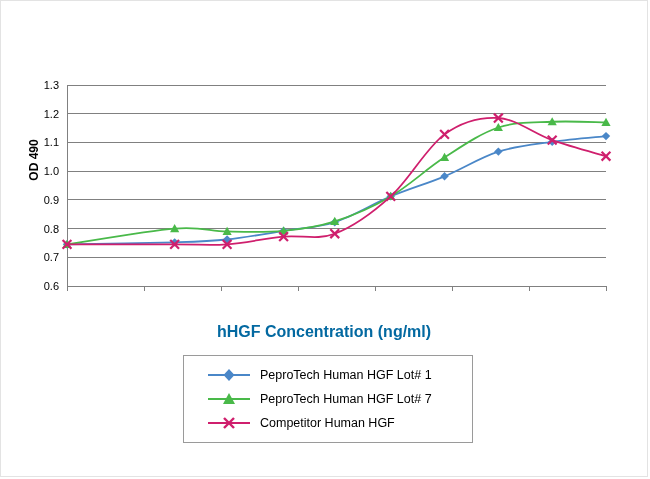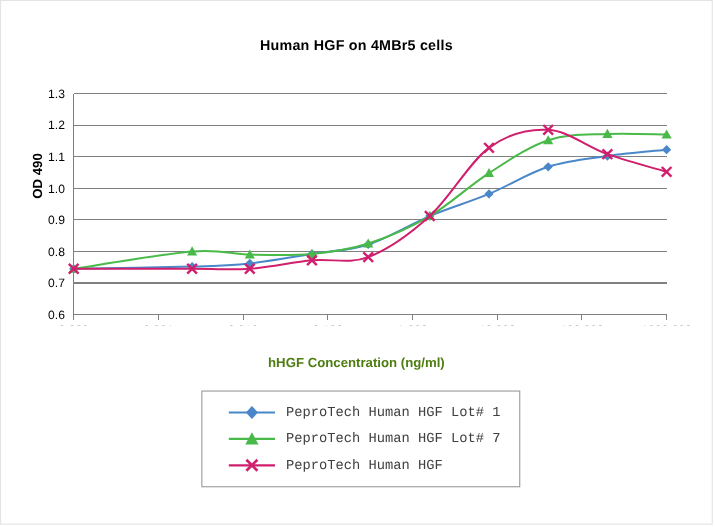--- a/index.html
+++ b/index.html
@@ -40,23 +40,23 @@
     transform:rotate(-90deg);
     transform-origin:center center;
     font-size:12px;
     font-weight:bold;
     color:#000000;
   }
   #x-axis-label{
     position:absolute;
     left:0;right:0;top:322px;
     text-align:center;
-    font-size:12px;
+    font-size:16px;
     font-weight:bold;
-    color:#4d7c0f;
+    color:#0369a1;
   }
   #legend{
     position:absolute;
     left:182px;top:354px;
     width:290px;
     border:1px solid #9a9a9a;
     background:#ffffff;
     padding:7px 0 7px 0;
     box-sizing:border-box;
   }
@@ -65,36 +65,34 @@
     align-items:center;
     height:24px;
     padding-left:22px;
   }
   .legend-swatch{
     width:46px;height:18px;flex:0 0 46px;
     margin-right:8px;
   }
   .legend-text{
     font-size:12.5px;
-    color:#404040;
+    color:#000000;
     white-space:nowrap;
-    font-family:Liberation Mono, monospace;
   }
   .tick-label{
     font-size:11px;
     fill:#000000;
     font-family:"Liberation Sans", sans-serif;
   }
 </style>
 </head>
 <body>
 
 <div id="figure">
 
-  <div id="chart-title">Human HGF on 4MBr5 cells</div>
 
   <div id="y-axis-label">OD 490</div>
 
   <div id="plot-wrap">
     <svg id="plot-svg" width="648" height="225">
         <line x1="66" y1="215" x2="605" y2="215" stroke="#808080" stroke-width="1" shape-rendering="crispEdges"></line>
         <text x="58" y="219" text-anchor="end" class="tick-label">0.6</text>
         <line x1="66" y1="186.28571428571428" x2="605" y2="186.28571428571428" stroke="#808080" stroke-width="1" shape-rendering="crispEdges"></line>
         <text x="58" y="190.28571428571428" text-anchor="end" class="tick-label">0.7</text>
         <line x1="66" y1="157.57142857142856" x2="605" y2="157.57142857142856" stroke="#808080" stroke-width="1" shape-rendering="crispEdges"></line>
@@ -254,17 +252,17 @@
         <polygon points="23,3 29,14 17,14" fill="#49b949"></polygon>
       </svg>
       <span class="legend-text">PeproTech Human HGF Lot# 7</span>
     </div>
     <div class="legend-row">
       <svg class="legend-swatch" viewBox="0 0 46 18">
         <line x1="2" y1="9" x2="44" y2="9" stroke="#cf1f6d" stroke-width="2"></line>
         <line x1="18" y1="4" x2="28" y2="14" stroke="#cf1f6d" stroke-width="2.4"></line>
         <line x1="28" y1="4" x2="18" y2="14" stroke="#cf1f6d" stroke-width="2.4"></line>
       </svg>
-      <span class="legend-text">PeproTech Human HGF</span>
+      <span class="legend-text">Competitor Human HGF</span>
     </div>
   </div>
 
 </div>
 
 </body></html>

